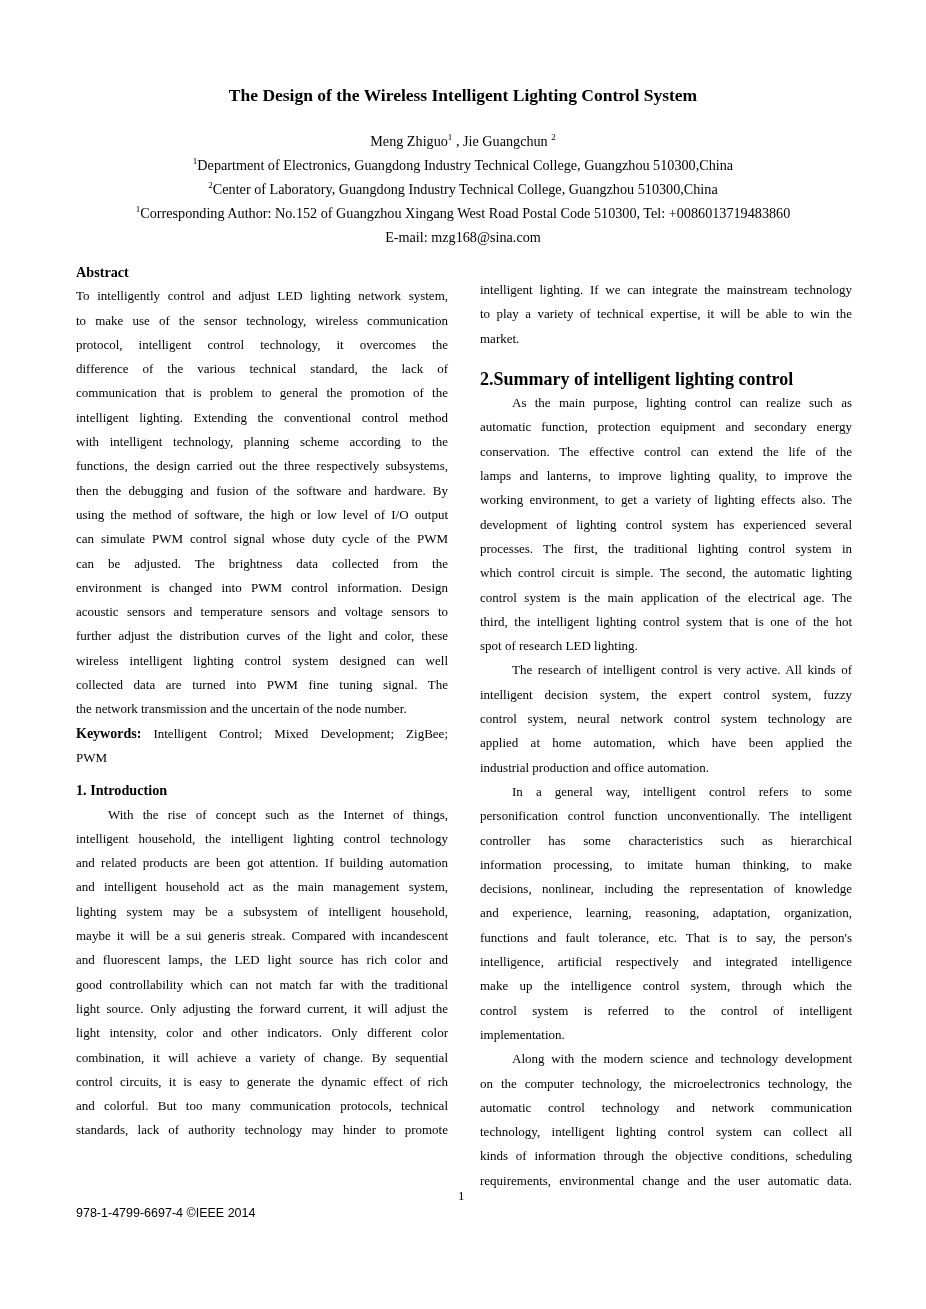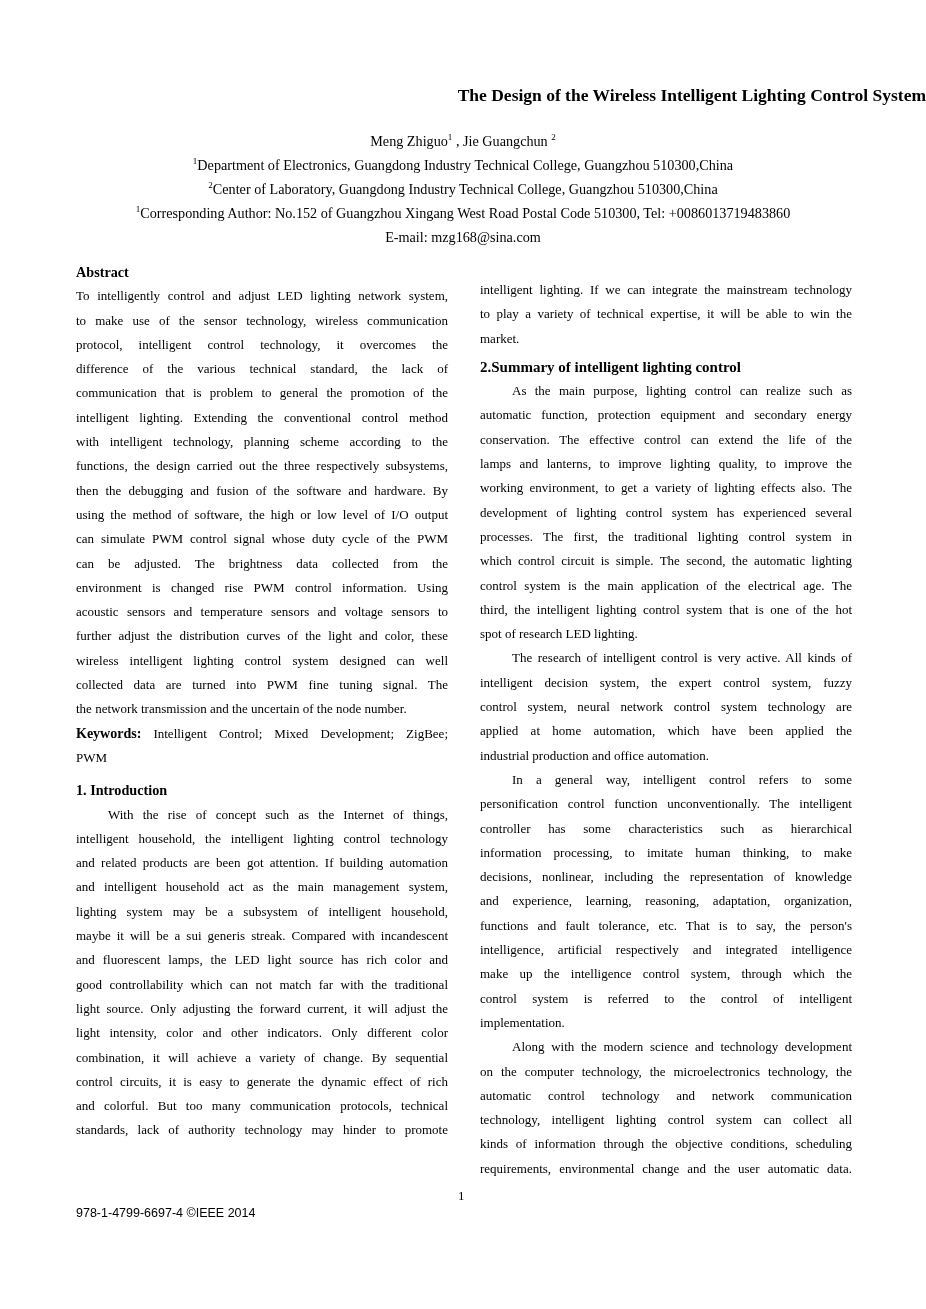--- a/index.html
+++ b/index.html
@@ -1,27 +1,27 @@
 <!DOCTYPE html>
 <html><head>
 <meta charset="utf-8">
 <style>
   html, body { margin: 0; padding: 0; background: #ffffff; }
   body { width: 926px; height: 1309px; position: relative; overflow: hidden; color: #000; font-family: "Liberation Serif", serif; }
-  .title { position: absolute; left: 0; width: 926px; top: 85px; text-align: right; font-weight: bold; font-size: 17.5px; }
+  .title { position: absolute; left: 0; width: 926px; top: 85px; text-align: center; font-weight: bold; font-size: 17.5px; }
   .center-line { position: absolute; left: 0; width: 926px; text-align: center; font-size: 14.2px; }
   sup { font-size: 9px; vertical-align: 6px; line-height: 0; }
   .col { position: absolute; width: 372px; font-size: 13px; }
   .col-left { left: 76px; }
   .col-right { left: 480px; }
   .ln { height: 24.3px; line-height: 24.3px; white-space: nowrap; text-align: justify; text-align-last: justify; }
   .ln.last { text-align-last: left; }
   .ln.indent { padding-left: 32px; }
   .heading { font-weight: bold; font-size: 14.2px; height: 24.3px; line-height: 24.3px; }
-  .heading.h2 { font-size: 15px; margin-top: 4px; }
+  .heading.h2 { font-size: 18px; margin-top: 16px; }
   .kw-label { font-weight: bold; font-size: 14px; }
   .gap { height: 8px; }
   .pagenum { position: absolute; top: 1188px; left: 458px; font-size: 13px; }
   .isbn { position: absolute; top: 1206px; left: 76px; font-family: "Liberation Sans", sans-serif; font-size: 12.5px; }
 </style>
 </head>
 <body>
 
 <div class="title">The Design of the Wireless Intelligent Lighting Control System</div>
 
@@ -48,21 +48,21 @@
     <div class="ln">protocol, intelligent control technology, it overcomes the</div>
     <div class="ln">difference of the various technical standard, the lack of</div>
     <div class="ln">communication that is problem to general the promotion of the</div>
     <div class="ln">intelligent lighting. Extending the conventional control method</div>
     <div class="ln">with intelligent technology, planning scheme according to the</div>
     <div class="ln">functions, the design carried out the three respectively subsystems,</div>
     <div class="ln">then the debugging and fusion of the software and hardware. By</div>
     <div class="ln">using the method of software, the high or low level of I/O output</div>
     <div class="ln">can simulate PWM control signal whose duty cycle of the PWM</div>
     <div class="ln">can be adjusted. The brightness data collected from the</div>
-    <div class="ln">environment is changed rise PWM control information. Using</div>
+    <div class="ln">environment is changed into PWM control information. Design</div>
     <div class="ln">acoustic sensors and temperature sensors and voltage sensors to</div>
     <div class="ln">further adjust the distribution curves of the light and color, these</div>
     <div class="ln">wireless intelligent lighting control system designed can well</div>
     <div class="ln">collected data are turned into PWM fine tuning signal. The</div>
     <div class="ln last">the network transmission and the uncertain of the node number.</div>
   </div>
   <div class="ln">
     <span class="kw-label">Keywords:</span><span> Intelligent Control; Mixed Development; ZigBee;</span>
   </div>
   <div class="ln last">PWM</div>

